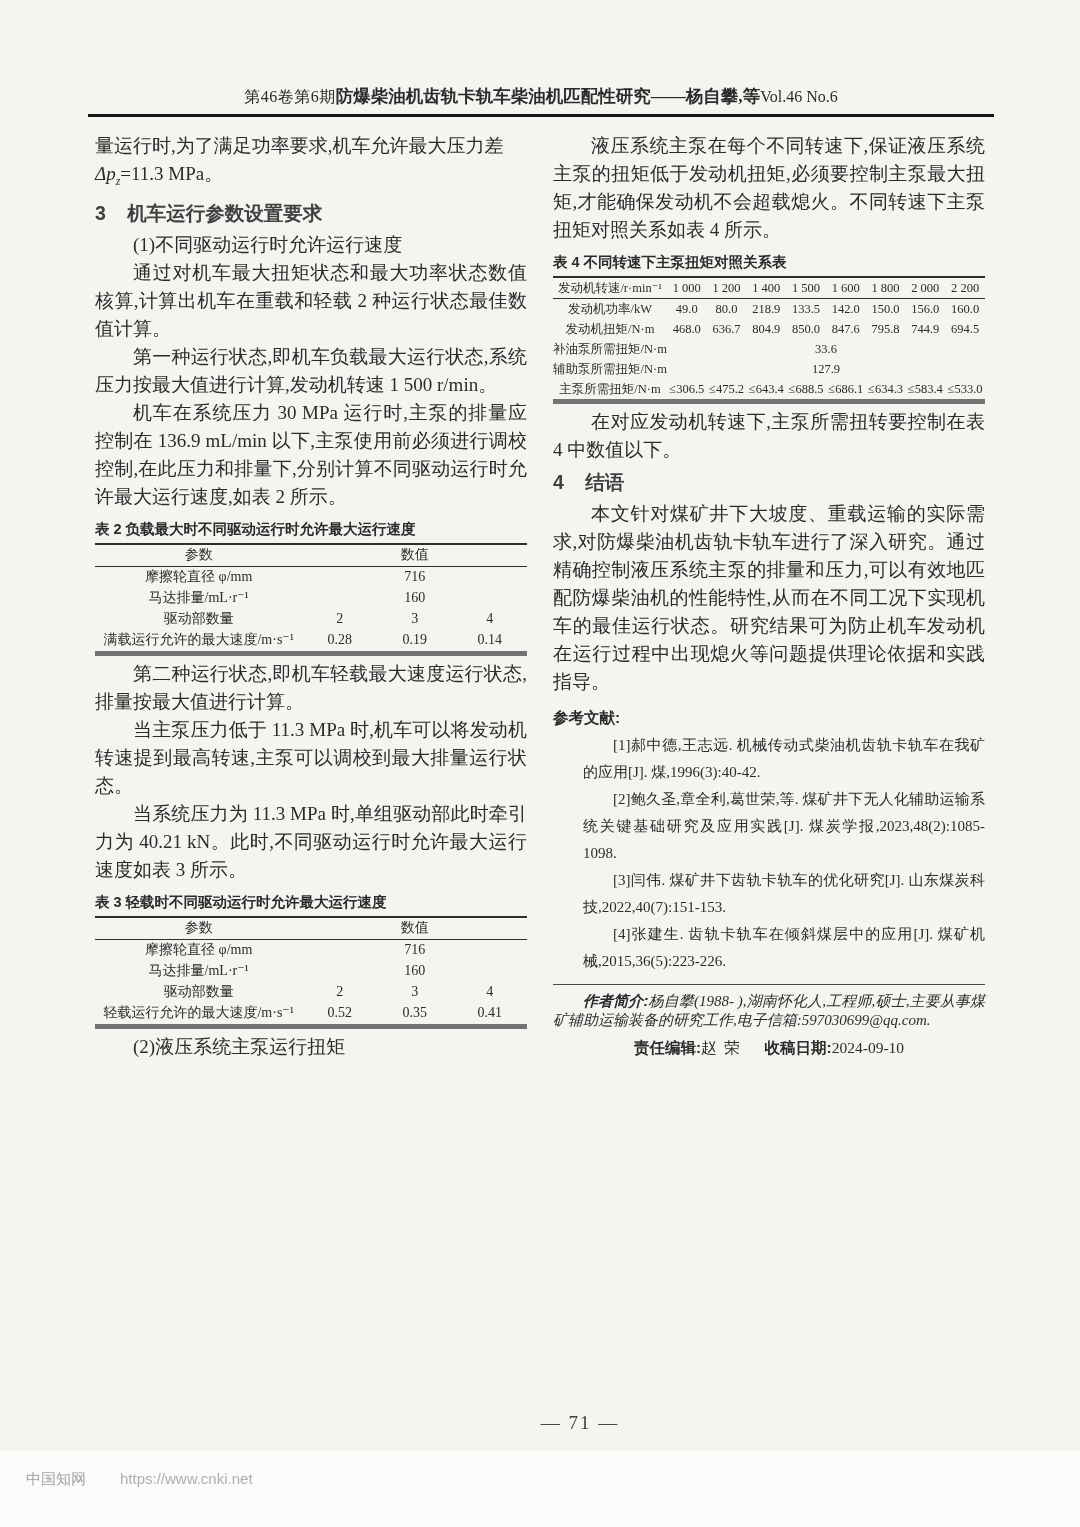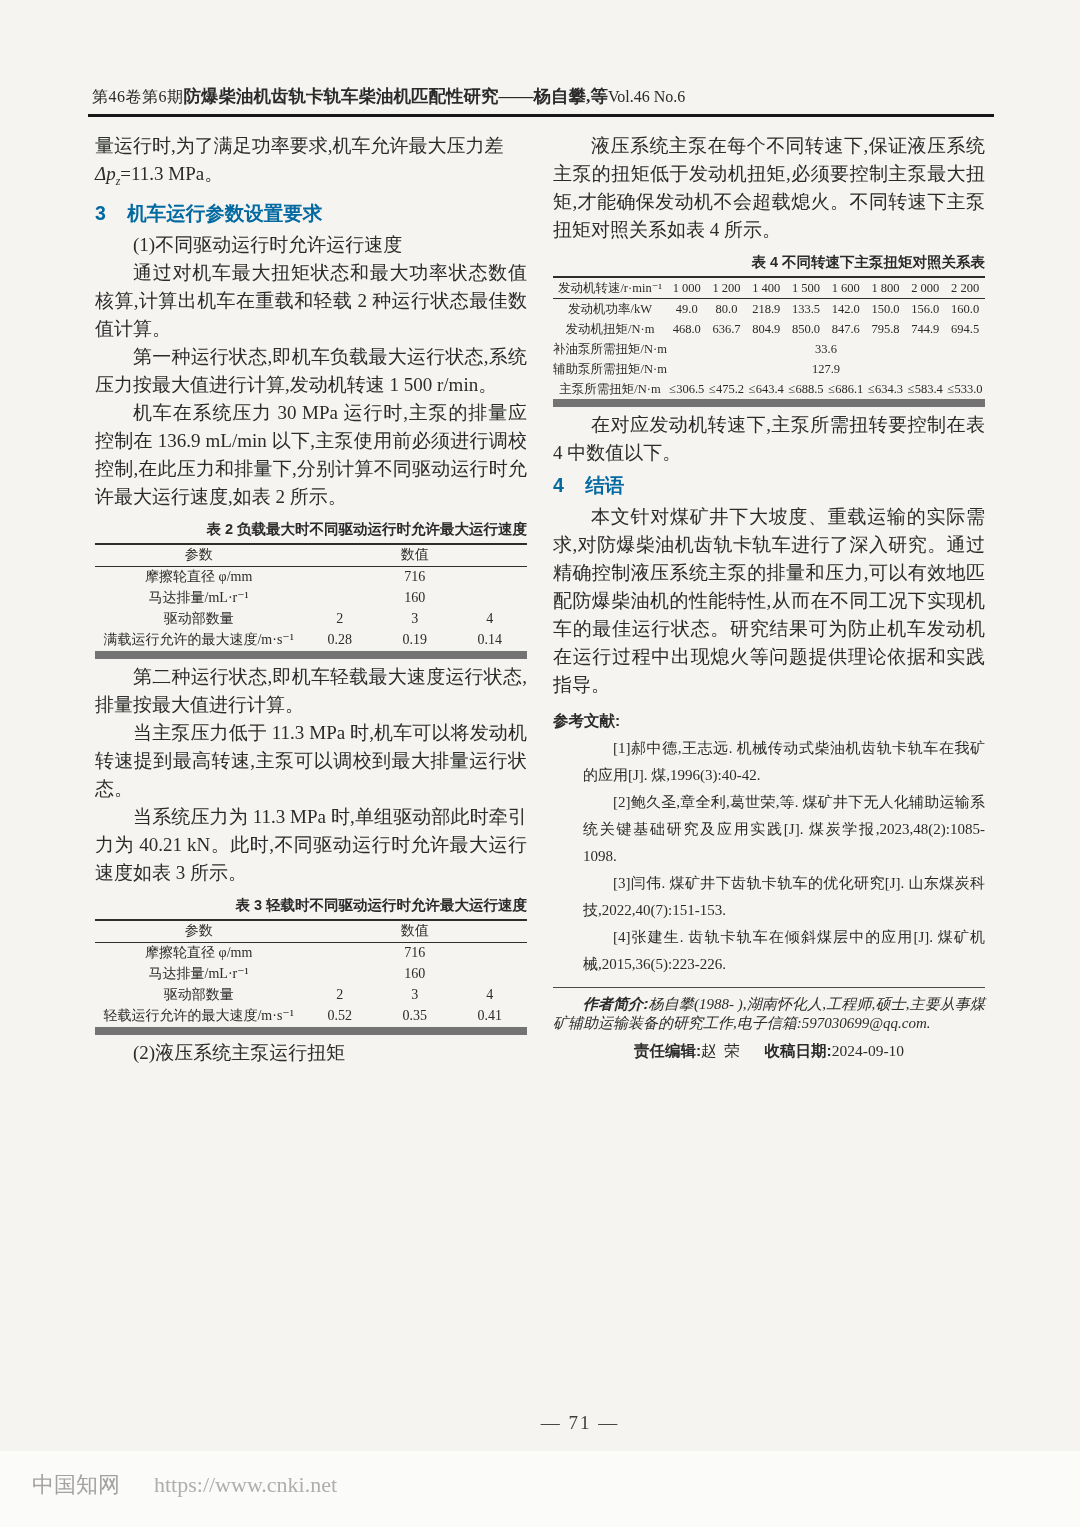--- a/index.html
+++ b/index.html
@@ -1,45 +1,45 @@
 <!DOCTYPE html>
 <html><head>
 <meta charset="utf-8">
 <style>
   html,body{margin:0;padding:0;background:#e9e8e6;}
   .page{position:relative;width:1080px;height:1527px;margin:0 auto;background:#f5f4f1;
         font-family:"Liberation Serif","DejaVu Serif",serif;color:#2b2b2b;overflow:hidden;}
 
   
   .scan-head{position:absolute;left:92px;right:90px;top:84px;display:flex;
-             justify-content:flex-start;align-items:baseline;}
+             justify-content:center;align-items:baseline;}
   .head-issue{font-size:16px;letter-spacing:.5px;}
   .head-title{font-size:17.5px;font-weight:bold;}
   .head-vol{font-size:16px;}
   .head-rule{position:absolute;left:88px;right:86px;top:114px;height:3px;background:#171717;}
 
   
   .col{position:absolute;top:132px;width:432px;font-size:19px;line-height:28px;
        text-align:justify;}
   .col-left{left:95px;}
   .col-right{left:553px;}
   .col p{margin:0;text-indent:2em;}
   .col p.noindent{text-indent:0;}
   .it{font-style:italic;}
   sub{font-size:12px;}
 
   .sec{font-family:"Liberation Sans","DejaVu Sans",sans-serif;font-weight:bold;
-       font-size:19.5px;color:#0369a1;margin:3px 0 3px;line-height:30px;}
+       font-size:19.5px;color:#404040;margin:3px 0 3px;line-height:30px;}
   .sec-num{margin-right:1.1em;}
 
   
   .tbl-title{font-family:"Liberation Sans","DejaVu Sans",sans-serif;font-weight:bold;
-             font-size:14.5px;line-height:20px;text-align:right;margin:8px 0 4px;}
+             font-size:14.5px;line-height:20px;text-align:left;margin:8px 0 4px;}
   table.ptable{width:100%;border-collapse:collapse;border-top:2px solid #2e2e2e;
-               border-bottom:8px solid #737373;font-size:14px;line-height:18px;margin:0 0 4px;}
+               border-bottom:5px solid #737373;font-size:14px;line-height:18px;margin:0 0 4px;}
   .ptable td{padding:1.5px 0;text-align:center;white-space:nowrap;}
   .ptable tr.hdr td{border-bottom:1px solid #2e2e2e;}
   table.t4{font-size:12.5px;line-height:17px;}
   .t4 td{padding:1.5px 0;}
 
   
   .refhead{font-family:"Liberation Sans","DejaVu Sans",sans-serif;font-weight:bold;
            font-size:15.5px;line-height:27px;margin:8px 0 1px;}
   .ref{font-size:15px;line-height:27px;margin:0;padding-left:2em;text-indent:-2em;
        text-align:justify;}
@@ -47,22 +47,22 @@
   .bio{font-size:15px;line-height:19px;margin:0;text-indent:2em;text-align:justify;font-style:italic;}
   .bio b,.editor-line b{font-family:"Liberation Sans","DejaVu Sans",sans-serif;}
   .editor-line{font-size:15.5px;line-height:29px;margin-top:3px;text-align:center;}
   .editor-name{white-space:pre;}
   .editor-gap{margin-left:1.6em;}
 
   
   .page-num{position:absolute;top:1412px;left:0;width:100%;text-align:center;
             font-size:19px;color:#3d3d3d;letter-spacing:2px;padding-left:40px;}
   .footer-strip{position:absolute;left:0;right:0;bottom:0;height:76px;background:#fbfbf9;}
-  .footer-text{position:absolute;left:32px;top:1470px;font-size:22px;color:#a4a2a0;
-               font-family:Liberation Serif, serif;}
+  .footer-text{position:absolute;left:26px;top:1470px;font-size:15px;color:#a4a2a0;
+               font-family:Liberation Sans, sans-serif;}
   .footer-url{margin-left:34px;color:#b0aeab;}
 </style>
 </head>
 <body>
 
 <div class="page">
 
   <div class="scan-head">
     <span class="head-issue">第46卷第6期</span>
     <span class="head-title">防爆柴油机齿轨卡轨车柴油机匹配性研究——杨自攀,等</span>

